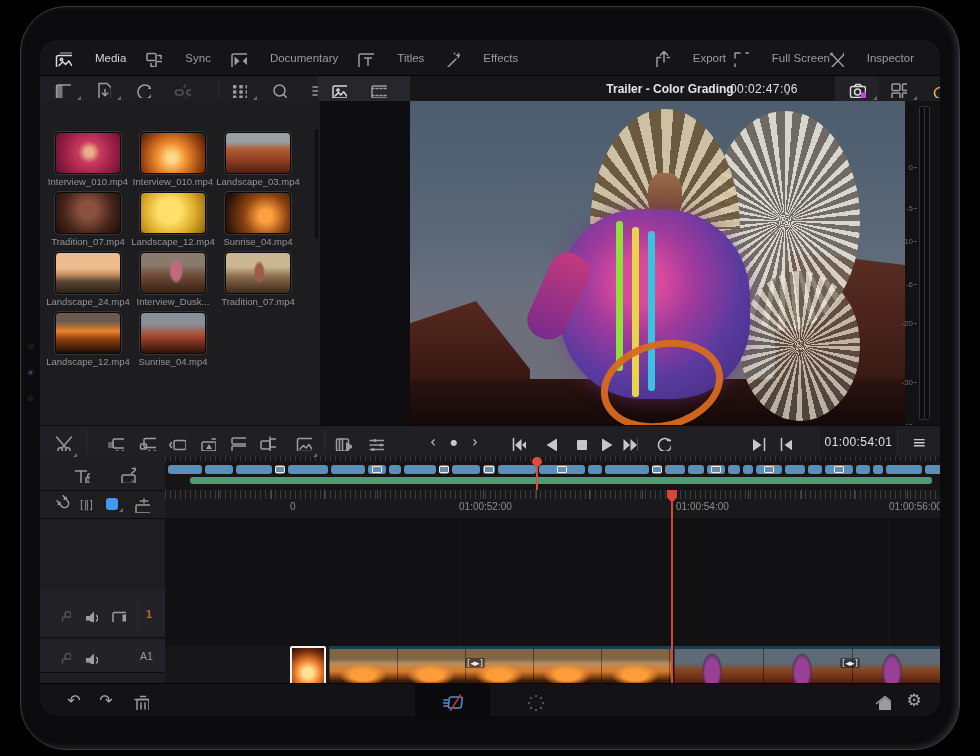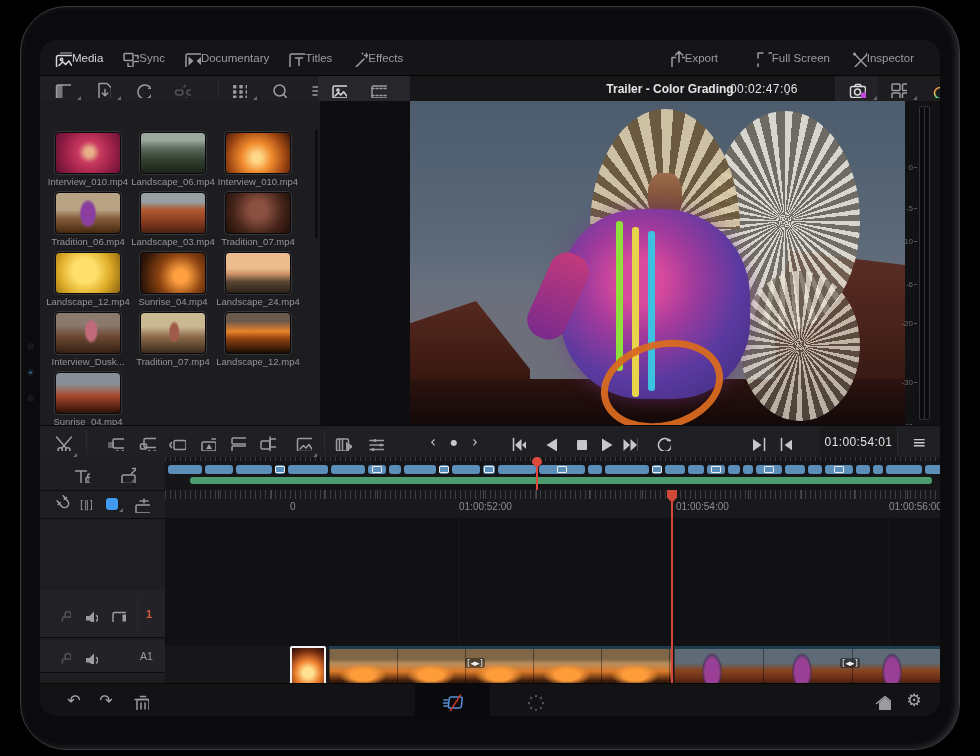--- a/index.html
+++ b/index.html
@@ -8,21 +8,21 @@
   .abs{position:absolute}
   
   .device{position:absolute;left:20px;top:6px;width:938px;height:742px;border-radius:46px;
           background:#0b0b0d;border:1px solid #3a3b40;
           box-shadow:inset -4px -2px 9px -3px rgba(175,180,190,.30),inset 3px 2px 8px -5px rgba(120,125,135,.18)}
   .cam-dot{position:absolute;left:6px;width:7px;height:7px;border-radius:50%;background:#17181c}
   .cam-dot.glint::after{content:'';position:absolute;left:2px;top:2px;width:3px;height:3px;border-radius:50%;background:#2e5a84}
   .screen{position:absolute;left:19px;top:33px;width:900px;height:676px;border-radius:16px;background:#0e0e11;overflow:hidden}
   
   .bar{position:absolute;display:flex;align-items:center}
-  .btn{position:relative;display:flex;align-items:center;gap:0;color:#9b9ca0;flex:none}
+  .btn{position:relative;display:flex;align-items:center;gap:23px;color:#9b9ca0;flex:none}
   .btn.bright{color:#d6d7d9}
   .btn.dim{color:#515256}
   .lbl{font-size:11.5px;white-space:nowrap}
   svg.ic{width:18px;height:18px;stroke:currentColor;fill:none;stroke-width:1.5;stroke-linecap:round;stroke-linejoin:round;flex:none}
   svg.ic .f{fill:currentColor;stroke:none}
   .dd::after{content:'';position:absolute;right:1px;bottom:1px;border-left:4px solid transparent;border-bottom:4px solid #68696d}
   .vsep{position:absolute;top:4px;bottom:4px;width:1px;background:#2a2b2e}
   .glyph{font-family:"DejaVu Sans",sans-serif}
   
   .topbar{left:0;top:0;width:900px;height:36px;background:#151518;border-bottom:1px solid #050506}
@@ -185,21 +185,21 @@
       <div class="btn">
         <svg class="ic">
             <path d="M4.5 19.5L14 10"></path>
             <path d="M16.5 4.5v4M14.5 6.5h4"></path>
             <path d="M19.5 11.5v2M18.5 12.5h2" opacity=".8"></path>
             <circle class="f" cx="12.5" cy="4.5" r=".9"></circle>
           </svg>
         <span class="lbl">Effects</span>
       </div>
 
-      <div class="btn" style="position:absolute;right:204px">
+      <div class="btn" style="position:absolute;right:196px">
         <svg class="ic">
             <path d="M8.5 8.5H5v11h14v-11h-3.5"></path>
             <path d="M12 13V3M8.5 6L12 2.5 15.5 6"></path>
           </svg>
         <span class="lbl">Export</span>
       </div>
       <div class="btn" style="position:absolute;right:92px">
         <svg class="ic">
             <path d="M4 9V4h5M15 4h5v5M20 15v5h-5M9 20H4v-5"></path>
           </svg>
@@ -325,30 +325,22 @@
     </div>
 
     <div class="abs mpanel">
       <div class="mgrid">
 
       <div class="mitem">
             <div class="mthumb" style="background: radial-gradient(circle at 52% 48%, rgb(232, 176, 136) 0px, rgb(232, 176, 136) 10%, rgb(201, 58, 96) 28%, rgb(156, 32, 72) 62%, rgb(94, 16, 48) 100%);"></div>
             <div class="mlabel">Interview_010.mp4</div>
           </div>
           <div class="mitem">
-            <div class="mthumb" style="background: linear-gradient(rgb(154, 168, 158) 0px, rgb(154, 168, 158) 18%, rgb(87, 103, 90) 40%, rgb(50, 64, 47) 68%, rgb(26, 34, 24) 100%);"></div>
-            <div class="mlabel">Landscape_06.mp4</div>
-          </div>
-          <div class="mitem">
             <div class="mthumb" style="background: radial-gradient(circle at 48% 62%, rgb(255, 217, 138) 0px, rgb(255, 217, 138) 10%, rgb(240, 140, 46) 36%, rgb(160, 72, 18) 68%, rgb(56, 21, 10) 100%);"></div>
             <div class="mlabel">Interview_010.mp4</div>
-          </div>
-          <div class="mitem">
-            <div class="mthumb" style="background: radial-gradient(12px 20px at 50% 52%, rgb(138, 63, 158) 0px, rgb(138, 63, 158) 55%, rgba(0, 0, 0, 0) 75%), linear-gradient(rgb(184, 162, 132) 0px, rgb(184, 162, 132) 42%, rgb(138, 95, 62) 62%, rgb(70, 41, 15) 100%);"></div>
-            <div class="mlabel">Tradition_06.mp4</div>
           </div>
           <div class="mitem">
             <div class="mthumb" style="background: linear-gradient(rgb(152, 160, 164) 0px, rgb(152, 160, 164) 22%, rgb(176, 90, 48) 42%, rgb(138, 61, 34) 70%, rgb(76, 32, 16) 100%);"></div>
             <div class="mlabel">Landscape_03.mp4</div>
           </div>
           <div class="mitem">
             <div class="mthumb" style="background: radial-gradient(circle at 50% 42%, rgb(138, 80, 64) 0px, rgb(138, 80, 64) 22%, rgb(70, 36, 26) 62%, rgb(30, 14, 8) 100%);"></div>
             <div class="mlabel">Tradition_07.mp4</div>
           </div>
           <div class="mitem">

